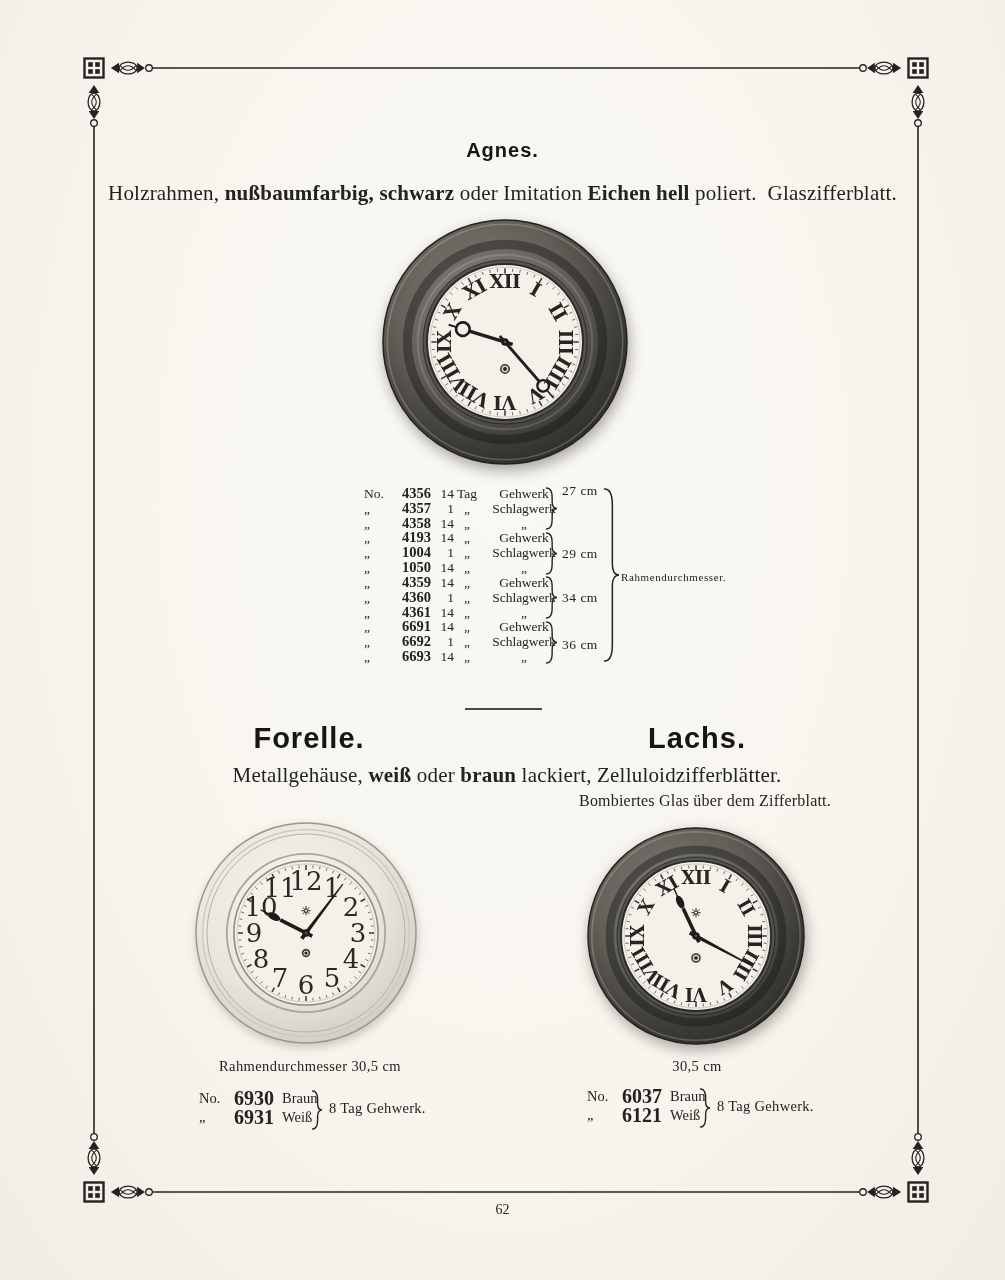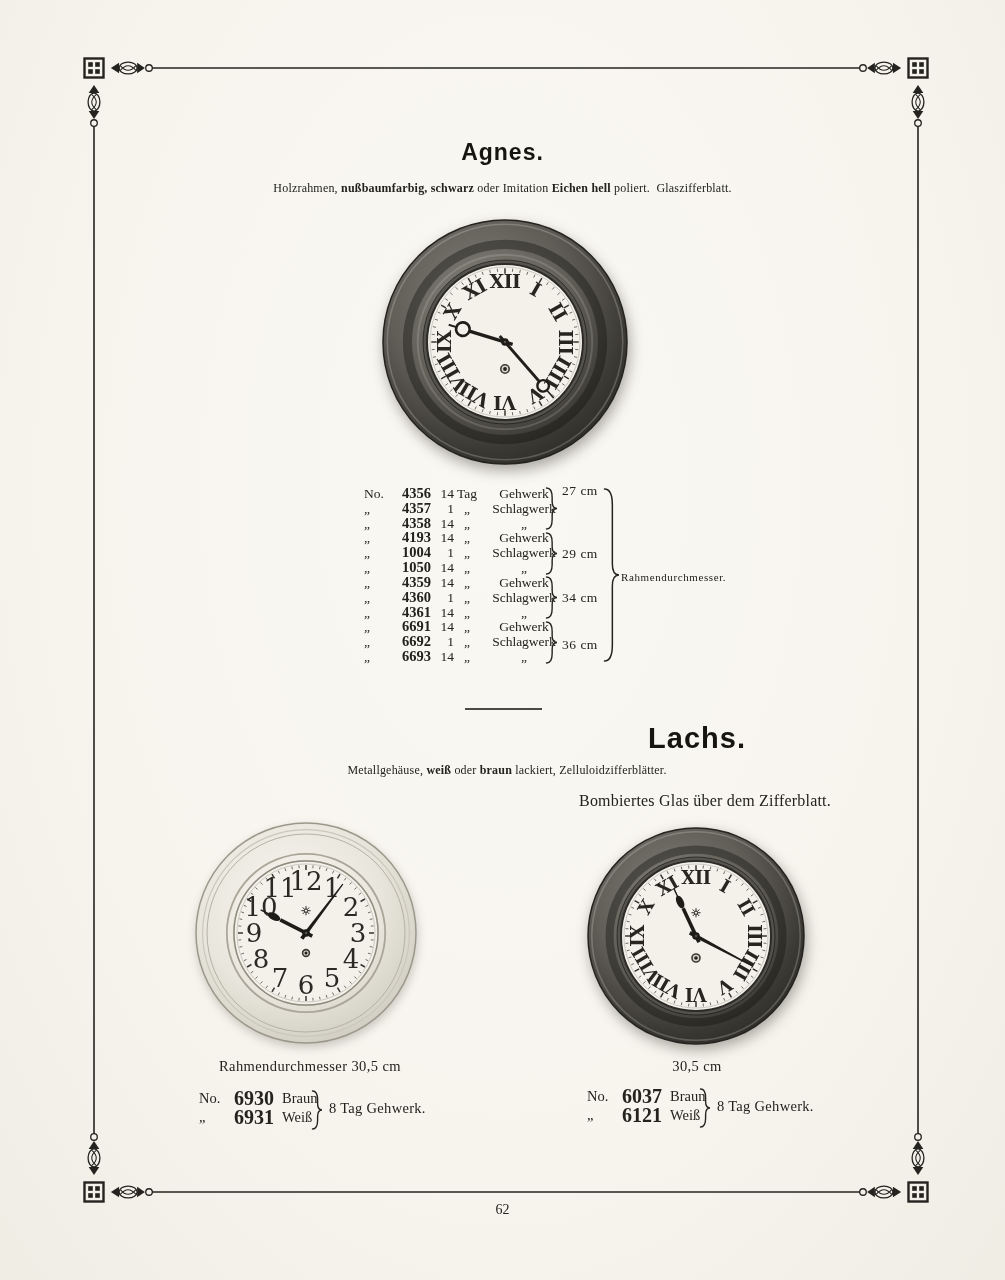--- a/index.html
+++ b/index.html
@@ -5,24 +5,24 @@
   html,body{margin:0;padding:0;background:#efede6;}
   .page{
     position:relative;width:1005px;height:1280px;overflow:hidden;
     background:radial-gradient(ellipse at 50% 38%, #faf8f3 0%, #f7f5ee 55%, #efede4 100%);
     font-family:"Liberation Serif",serif;color:#23221e;
   }
   #border-layer{position:absolute;left:0;top:0;z-index:1;}
   .page > *{z-index:2;}
   .heading{position:absolute;margin:0;font-family:"Liberation Sans",sans-serif;font-weight:700;
     color:#16150f;letter-spacing:1px;text-align:center;white-space:nowrap;}
-  #agnes-title{left:0;width:1005px;top:139px;font-size:23px;}
+  #agnes-title{left:0;width:1005px;top:139px;font-size:20px;}
   #forelle-title{left:209px;width:200px;top:722px;font-size:29px;}
   #lachs-title{left:597px;width:200px;top:722px;font-size:29px;}
-  .subline{position:absolute;margin:0;font-size:12px;text-align:center;letter-spacing:0.2px;white-space:nowrap;}
+  .subline{position:absolute;margin:0;font-size:21px;text-align:center;letter-spacing:0.2px;white-space:nowrap;}
   #agnes-sub{left:100px;width:805px;top:181px;}
   #metal-sub{left:95px;width:800px;top:763px;margin-left:12px;}
   #glas-note{left:550px;width:310px;top:792px;font-size:16px;}
   .b{font-weight:bold;}
   #divider{position:absolute;left:465px;top:708px;width:77px;height:2px;background:#4c4a44;}
   .clockbox{position:absolute;line-height:0;}
   #agnes-clock{left:379px;top:216px;}
   #forelle-clock{left:193px;top:820px;}
   #lachs-clock{left:586px;top:826px;}
   #agnes-table{position:absolute;left:362px;top:486px;font-size:13.5px;}
@@ -366,20 +366,21 @@
         <span class="c2">6693</span>
         <span class="c3">14</span>
         <span class="c4">„</span>
         <span class="c5">„</span>
       </div>
     </div>
   <div id="frame-note">Rahmendurchmesser.</div>
 
   <div id="divider"></div>
 
+  <h2 id="forelle-title" class="heading">Forelle.</h2>
   <h2 id="lachs-title" class="heading">Lachs.</h2>
   <p id="metal-sub" class="subline"><span>Metallgehäuse, </span><span class="b">weiß</span><span> oder </span><span class="b">braun</span><span> lackiert, Zelluloidzifferblätter.</span></p>
   <p id="glas-note" class="subline">Bombiertes Glas über dem Zifferblatt.</p>
 
   <div id="forelle-clock" class="clockbox"><svg width="226" height="226" viewBox="0 0 226 226" style="filter:drop-shadow(1px 4px 5px rgba(40,38,30,0.22))">
         <defs>
           <radialGradient id="g-forelle" cx="42%" cy="36%" r="75%">
             <stop offset="0" stop-color="#f7f5ef"></stop>
             <stop offset="0.55" stop-color="#e9e6dd"></stop>
             <stop offset="0.85" stop-color="#d4d1c6"></stop>

